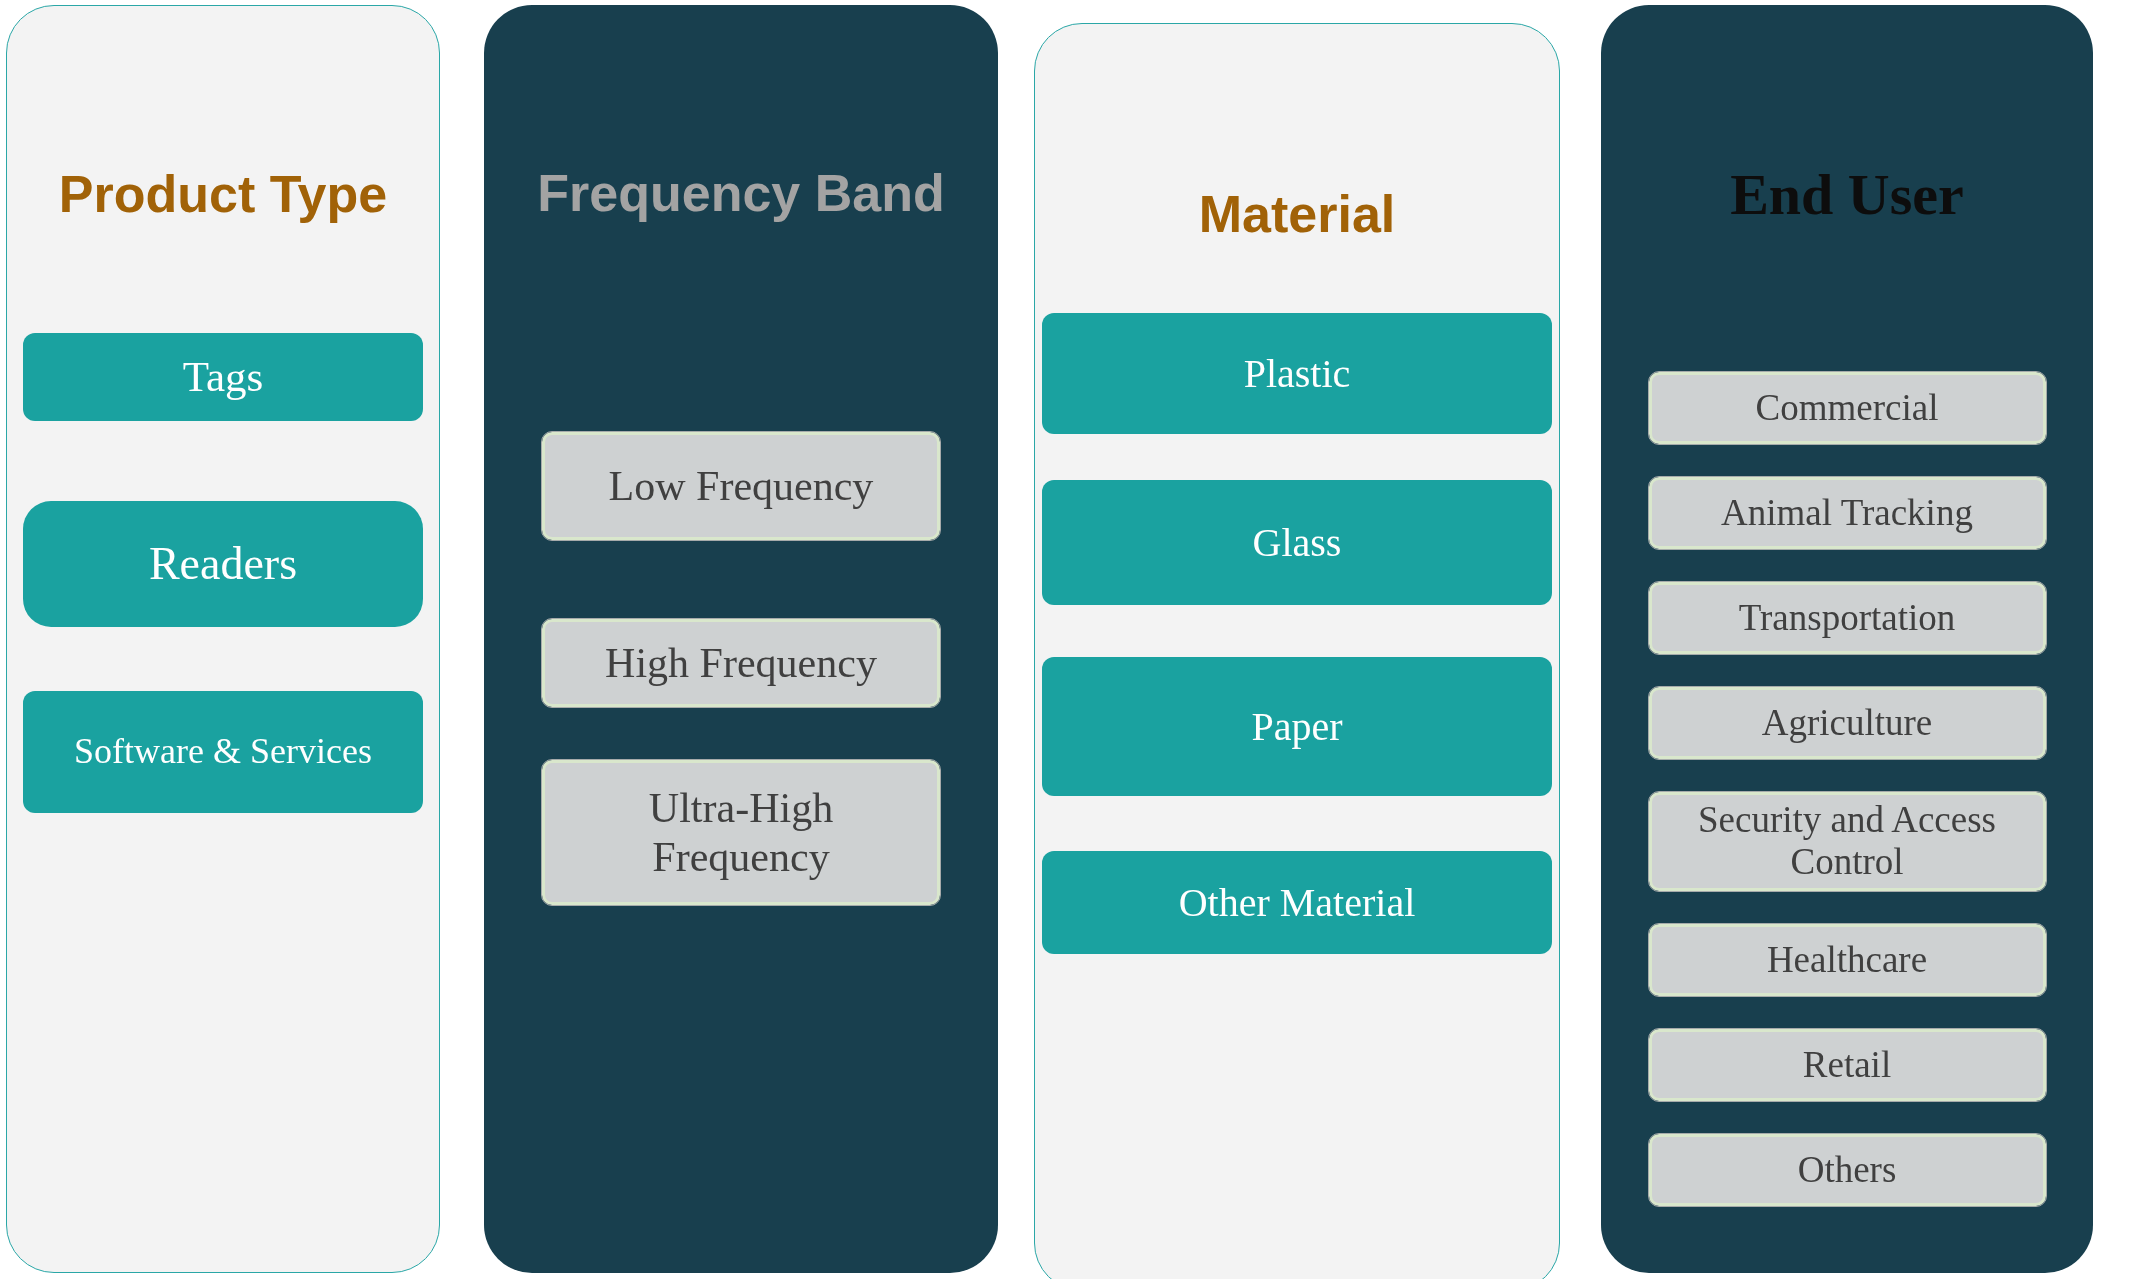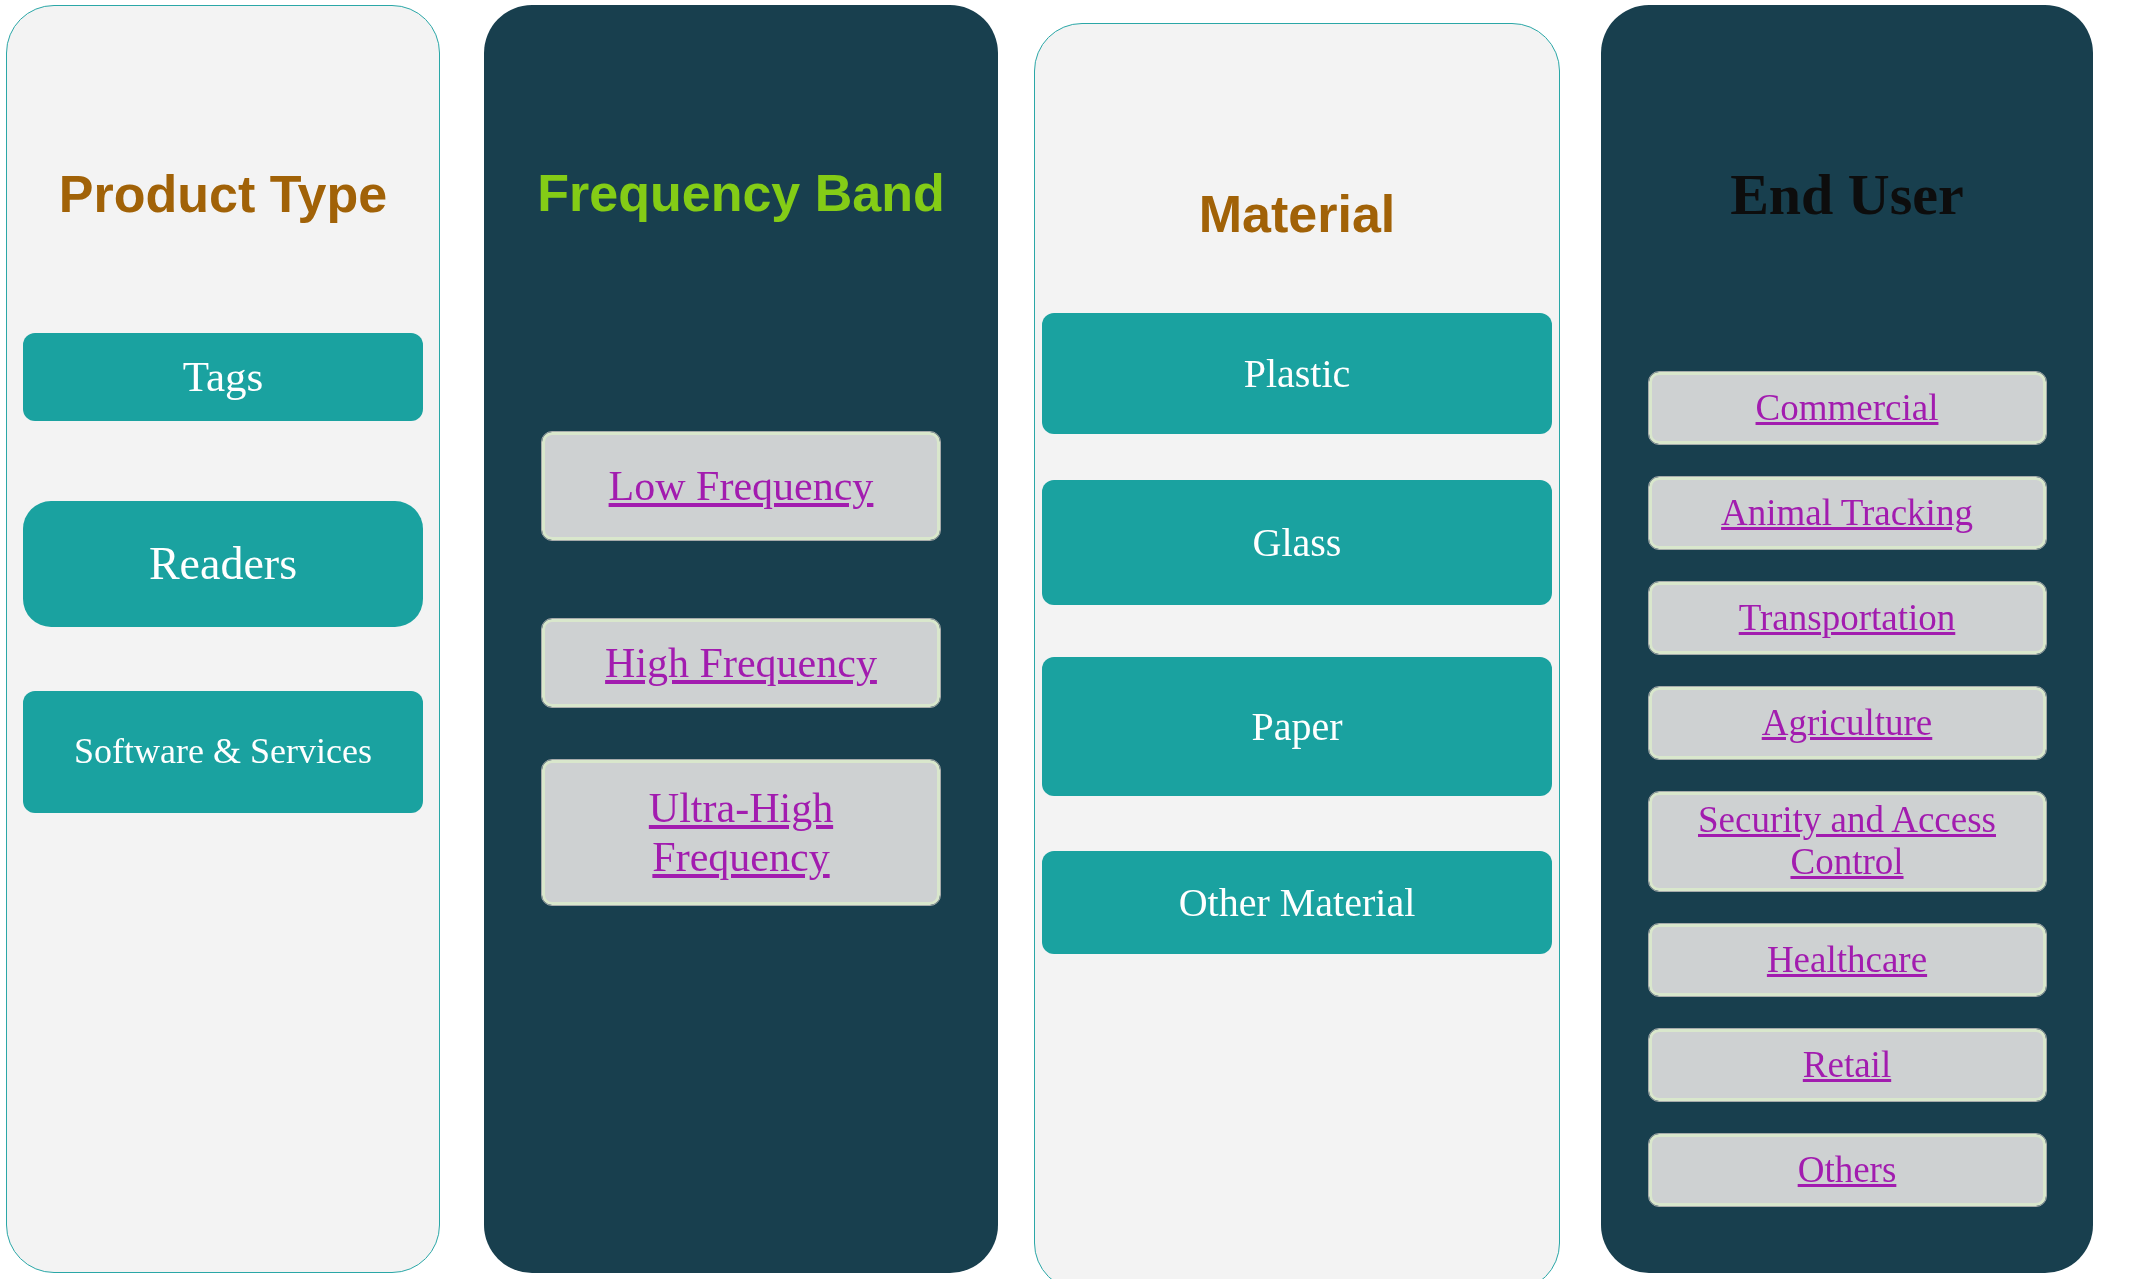--- a/index.html
+++ b/index.html
@@ -9,30 +9,30 @@
   .col.light{background:#f3f3f3;border:1.5px solid #2aa7a7;}
   .col.dark{background:#183f4e;}
   .c1{width:434px;margin-right:44px;}
   .c2{width:514px;margin-right:36px;}
   .c3{width:526px;margin-right:41px;margin-top:18px;}
   .c4{width:492px;}
   .title{margin:0;text-align:center;font-weight:bold;line-height:1.1;}
   .title.sans{font-family:"Liberation Sans",sans-serif;font-size:52px;}
   .title.serif{font-family:"Liberation Serif",serif;font-size:58px;text-align:center;}
   .teal-text{color:#a16207;}
-  .white-text{color:#84cc16;}
+  .white-text{color:#a3a3a3;}
   .black-text{color:#0d0d0d;}
   .c1 .title{margin-top:160px;}
   .c2 .title{margin-top:160px;}
   .c3 .title{margin-top:162px;}
   .c4 .title{margin-top:158px;}
   .items{display:flex;flex-direction:column;align-items:center;}
   .item{display:flex;align-items:center;justify-content:center;text-align:center;box-sizing:border-box;line-height:1.15;}
   .btn-teal{background:#1aa2a0;color:#ffffff;border-radius:12px;}
-  .btn-gray{background:#ced1d2;border:3px solid #d9e7cc;outline:1px solid #a6abab;color:#a21caf;border-radius:10px;text-decoration:underline;}
+  .btn-gray{background:#ced1d2;border:3px solid #d9e7cc;outline:1px solid #a6abab;color:#404040;border-radius:10px;}
   
   .c1 .items{margin-top:110px;}
   .c1 .item{width:400px;}
   .c1 .item:nth-child(1){height:88px;font-size:43px;}
   .c1 .item:nth-child(2){height:126px;font-size:46px;margin-top:80px;border-radius:28px;}
   .c1 .item:nth-child(3){height:122px;font-size:36px;margin-top:64px;}
   
   .c2 .items{margin-top:210px;}
   .c2 .item{width:398px;font-size:42px;}
   .c2 .item:nth-child(1){height:108px;}

